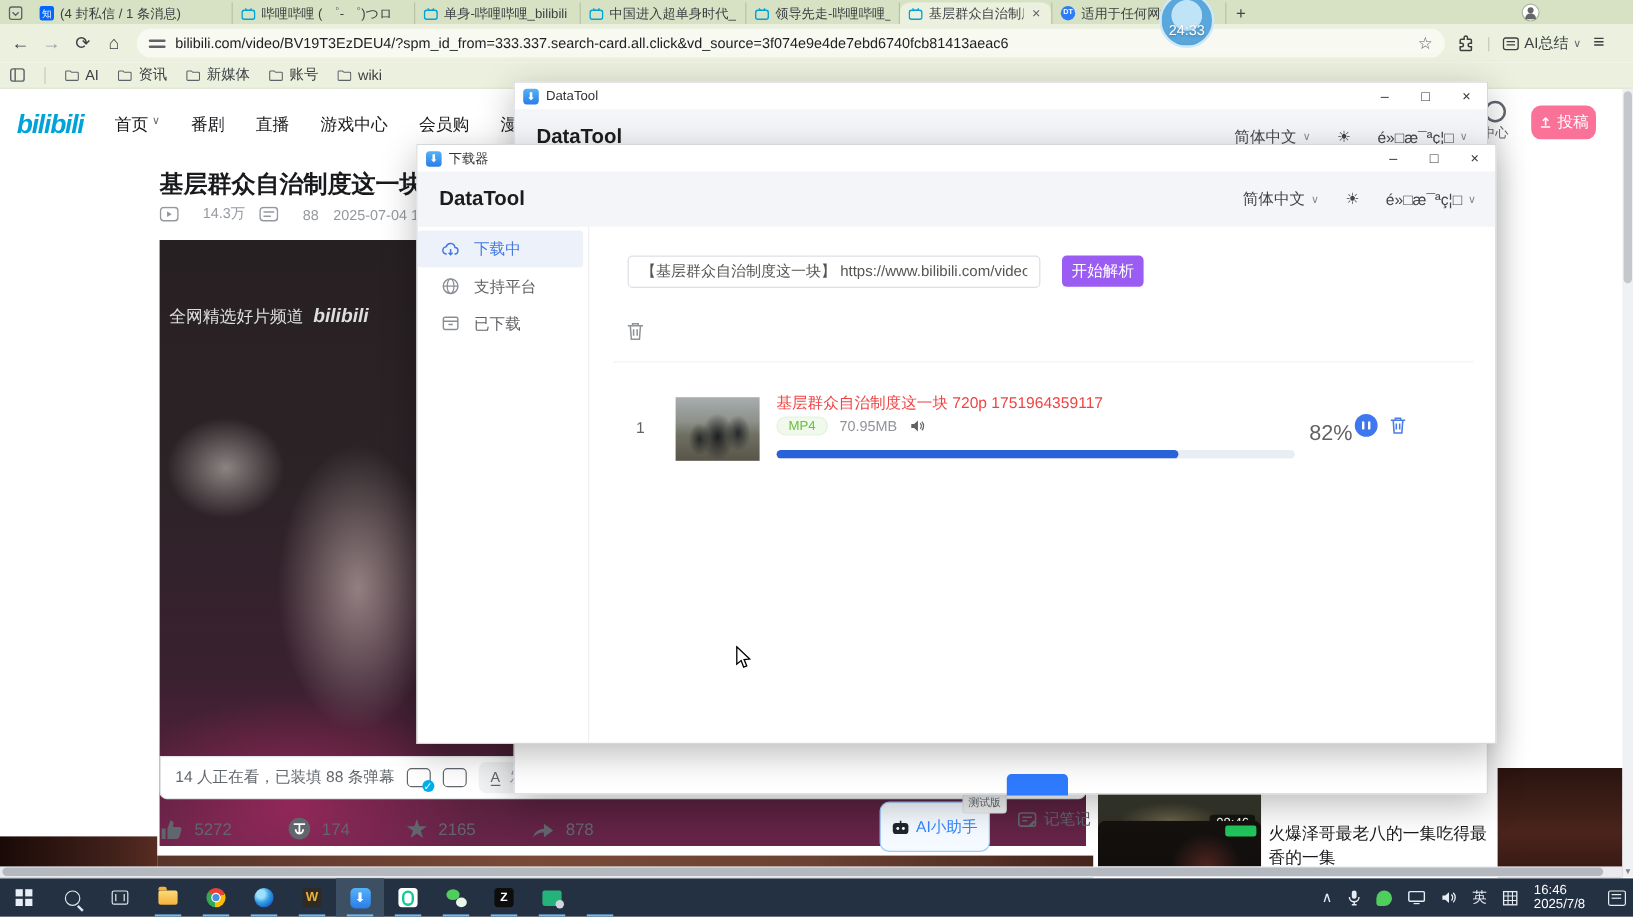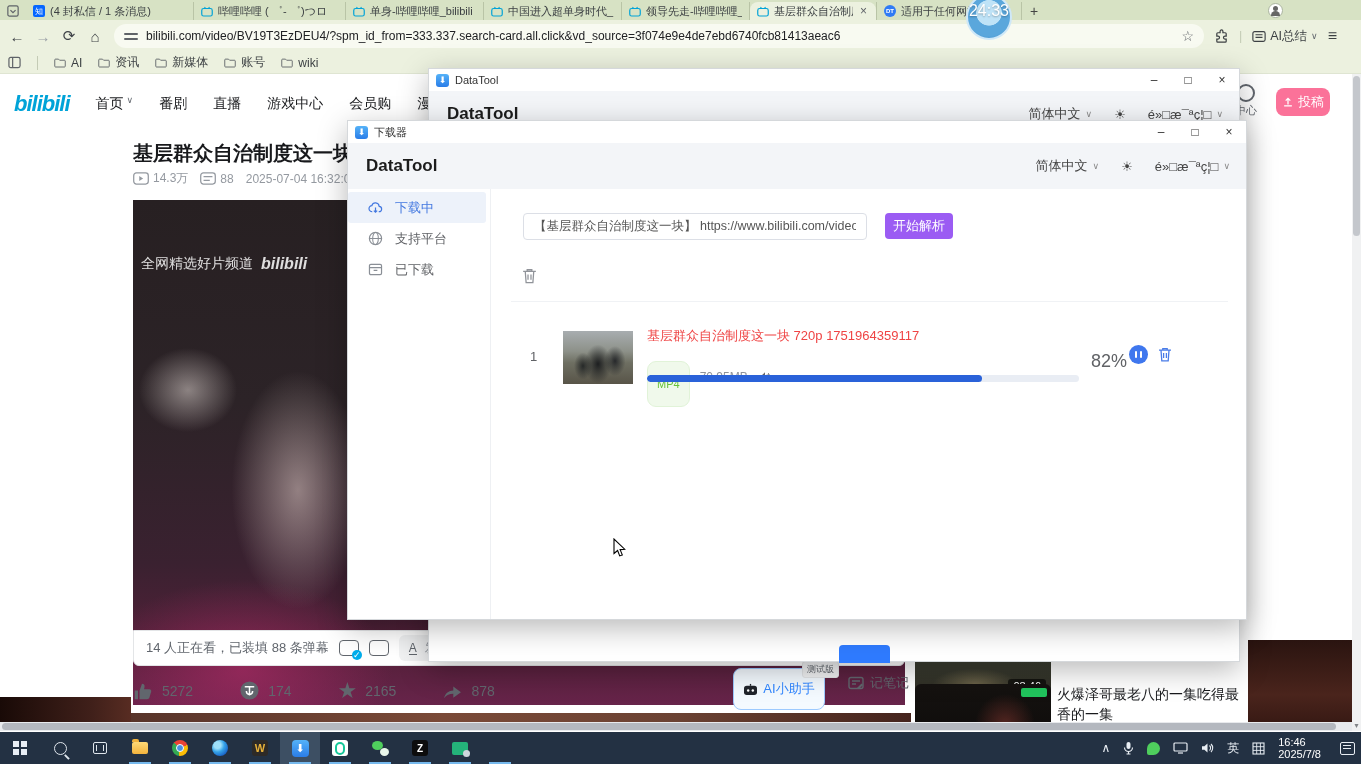--- a/index.html
+++ b/index.html
@@ -43,21 +43,21 @@
   .bili-logo { font-size:22px; font-weight:bold; color:#00a3d8; font-style:italic; letter-spacing:-1px; margin-left:14px; }
   .bili-nav { display:flex; align-items:center; gap:26px; margin-left:26px; font-size:14px; color:#18191c; }
   .bili-nav .itm { display:flex; align-items:flex-start; gap:3px; white-space:nowrap; }
   .chev { font-size:9px; color:#61666d; }
   .upload-btn { position:absolute; right:22px; top:4px; width:54px; height:28px; background:#fb7299; border-radius:8px; color:#fff; font-size:13px; display:flex; align-items:center; justify-content:center; gap:4px; }
   .cc-mini { position:absolute; right:93px; top:0; width:26px; text-align:center; font-size:11px; color:#61666d; }
   .cc-mini .ring { width:18px; height:18px; border:2px solid #61666d; border-radius:50%; margin:0 auto 1px; }
 
   .vtitle { position:absolute; left:133px; top:66px; font-size:20px; font-weight:bold; color:#18191c; }
   .vstats { position:absolute; left:133px; top:96px; display:flex; align-items:center; gap:12px; font-size:12px; color:#9499a0; }
-  .vstats .st { display:flex; align-items:center; gap:4px; }
+  .vstats .st { display:flex; align-items:center; gap:20px; }
 
   .player { position:absolute; left:133px; top:126px; width:772px; height:505px; background:
       radial-gradient(70px 60px at 55px 190px, rgba(235,225,220,.5), transparent 70%),
       radial-gradient(95px 170px at 165px 290px, rgba(225,205,200,.55), transparent 70%),
       radial-gradient(200px 120px at 110px 470px, rgba(190,45,110,.55), transparent 75%),
       linear-gradient(180deg,#272022 0%,#2c2327 40%,#3a2130 72%,#55203a 90%,#67244a 100%);
     overflow:hidden; }
   .watermark { position:absolute; left:8px; top:55px; color:rgba(255,255,255,.85); font-size:14px; display:flex; gap:8px; align-items:center; }
   .watermark .wlogo { font-weight:bold; font-style:italic; font-size:16px; }
 
@@ -122,34 +122,34 @@
   .list-trash { position:absolute; left:30px; top:78px; }
   .divider { position:absolute; left:20px; top:112px; width:717px; height:1px; background:#f0f2f5; }
   .dl-num { position:absolute; left:39px; top:160px; font-size:13px; color:#606266; }
   .dl-thumb { position:absolute; left:72px; top:142px; width:70px; height:53px; background:
       radial-gradient(18px 26px at 35px 33px, rgba(20,22,25,.9), transparent 75%),
       radial-gradient(14px 20px at 52px 30px, rgba(30,32,36,.9), transparent 75%),
       radial-gradient(12px 18px at 20px 35px, rgba(25,28,30,.85), transparent 75%),
       linear-gradient(180deg,#a8adb0 0%,#8d9189 38%,#6e6f62 60%,#585448 100%); }
   .dl-title { position:absolute; left:156px; top:138px; font-size:13px; color:#ef4444; }
   .dl-meta { position:absolute; left:156px; top:158px; display:flex; align-items:center; gap:10px; }
-  .fmt-badge { background:#f0f9eb; border:1px solid #e1f3d8; color:#67c23a; font-size:11px; padding:16px 9px; border-radius:9px;margin-top:14px; }
+  .fmt-badge { background:#f0f9eb; border:1px solid #e1f3d8; color:#67c23a; font-size:11px; padding:1px 9px; border-radius:9px; }
   .dl-size { font-size:12px; color:#909399; }
   .pbar { position:absolute; left:156px; top:186px; width:432px; height:7px; background:#e9edf4; border-radius:4px; overflow:hidden; }
   .pfill { height:100%; background:#2a62d9; border-radius:4px; width:0; }
   .plabel { position:absolute; left:600px; top:162px; font-size:18px; color:#606266; }
   .pause-btn { position:absolute; left:638px; top:156px; width:19px; height:19px; border-radius:50%; background:#3f77ee; display:flex; align-items:center; justify-content:center; gap:2.5px; }
   .pause-btn i { width:2.2px; height:7px; background:#fff; border-radius:1px; }
   .row-trash { position:absolute; left:666px; top:157px; }
 
   
   .timer { left:966px; top:-6px; width:46px; height:46px; border-radius:50%; z-index:40;
     background:radial-gradient(circle at 50% 40%, #bfe3f7 0 38%, #5aa7dc 40% 70%, #3c87c4 100%);
     border:2px solid #cfe8f8; display:flex; align-items:flex-end; justify-content:center; }
-  .timer span { color:#fff; font-size:16px; margin-bottom:18px; text-shadow:0 1px 2px rgba(0,0,0,.3); }
+  .timer span { color:#fff; font-size:12px; margin-bottom:6px; text-shadow:0 1px 2px rgba(0,0,0,.3); }
 
   
   .cursor { left:613px; top:538px; z-index:50; }
 
   
   .taskbar { left:0; top:732px; width:1361px; height:32px; background:#233143; display:flex; align-items:center; z-index:60; }
   .tb-slot { width:40px; height:32px; display:flex; align-items:center; justify-content:center; position:relative; }
   .tb-slot.running::after { content:""; position:absolute; bottom:0; left:9px; right:9px; height:2px; background:#76b9ed; }
   .tb-slot.activewin { background:#3d4f63; }
   .win-logo { width:14px; height:14px; display:grid; grid-template-columns:6px 6px; grid-template-rows:6px 6px; gap:1.5px; }

